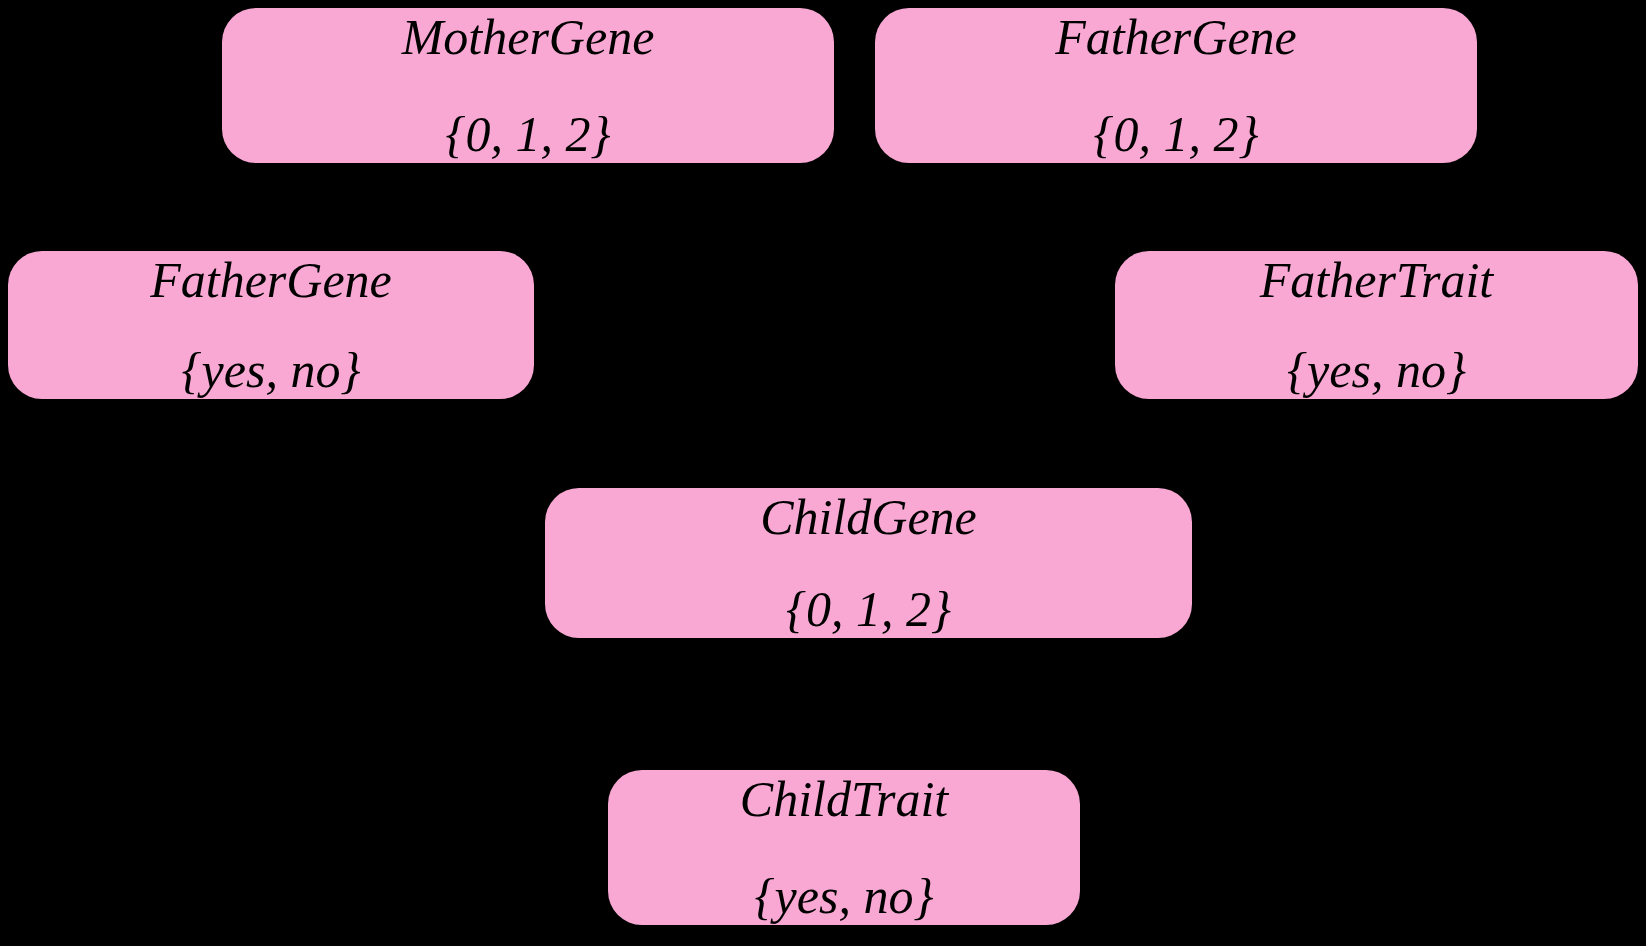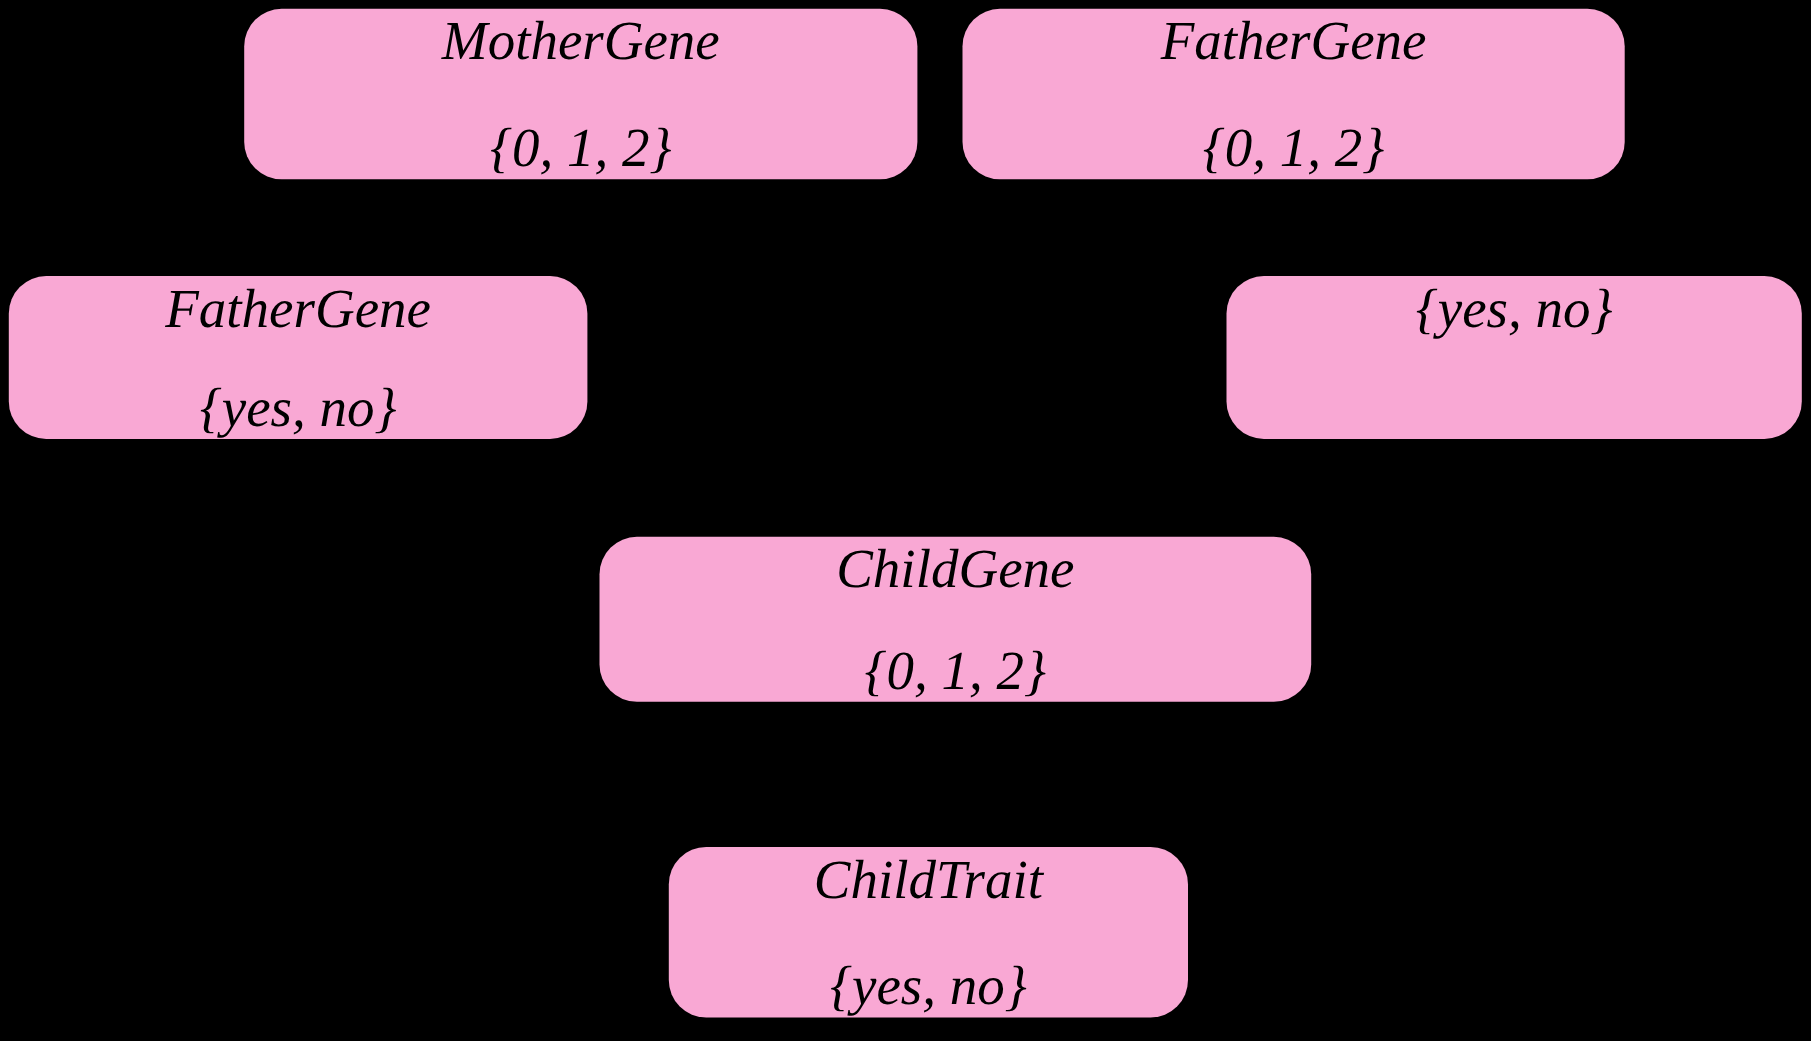--- a/index.html
+++ b/index.html
@@ -64,20 +64,21 @@
     <div class="node-name">FatherGene</div>
     <div class="node-domain">{0, 1, 2}</div>
   </div>
 
   <div class="node" id="node-mother-trait">
     <div class="node-name">FatherGene</div>
     <div class="node-domain">{yes, no}</div>
   </div>
 
   <div class="node" id="node-father-trait">
+    <div class="node-name">FatherTrait</div>
     <div class="node-domain">{yes, no}</div>
   </div>
 
   <div class="node" id="node-child-gene">
     <div class="node-name">ChildGene</div>
     <div class="node-domain">{0, 1, 2}</div>
   </div>
 
   <div class="node" id="node-child-trait">
     <div class="node-name">ChildTrait</div>

